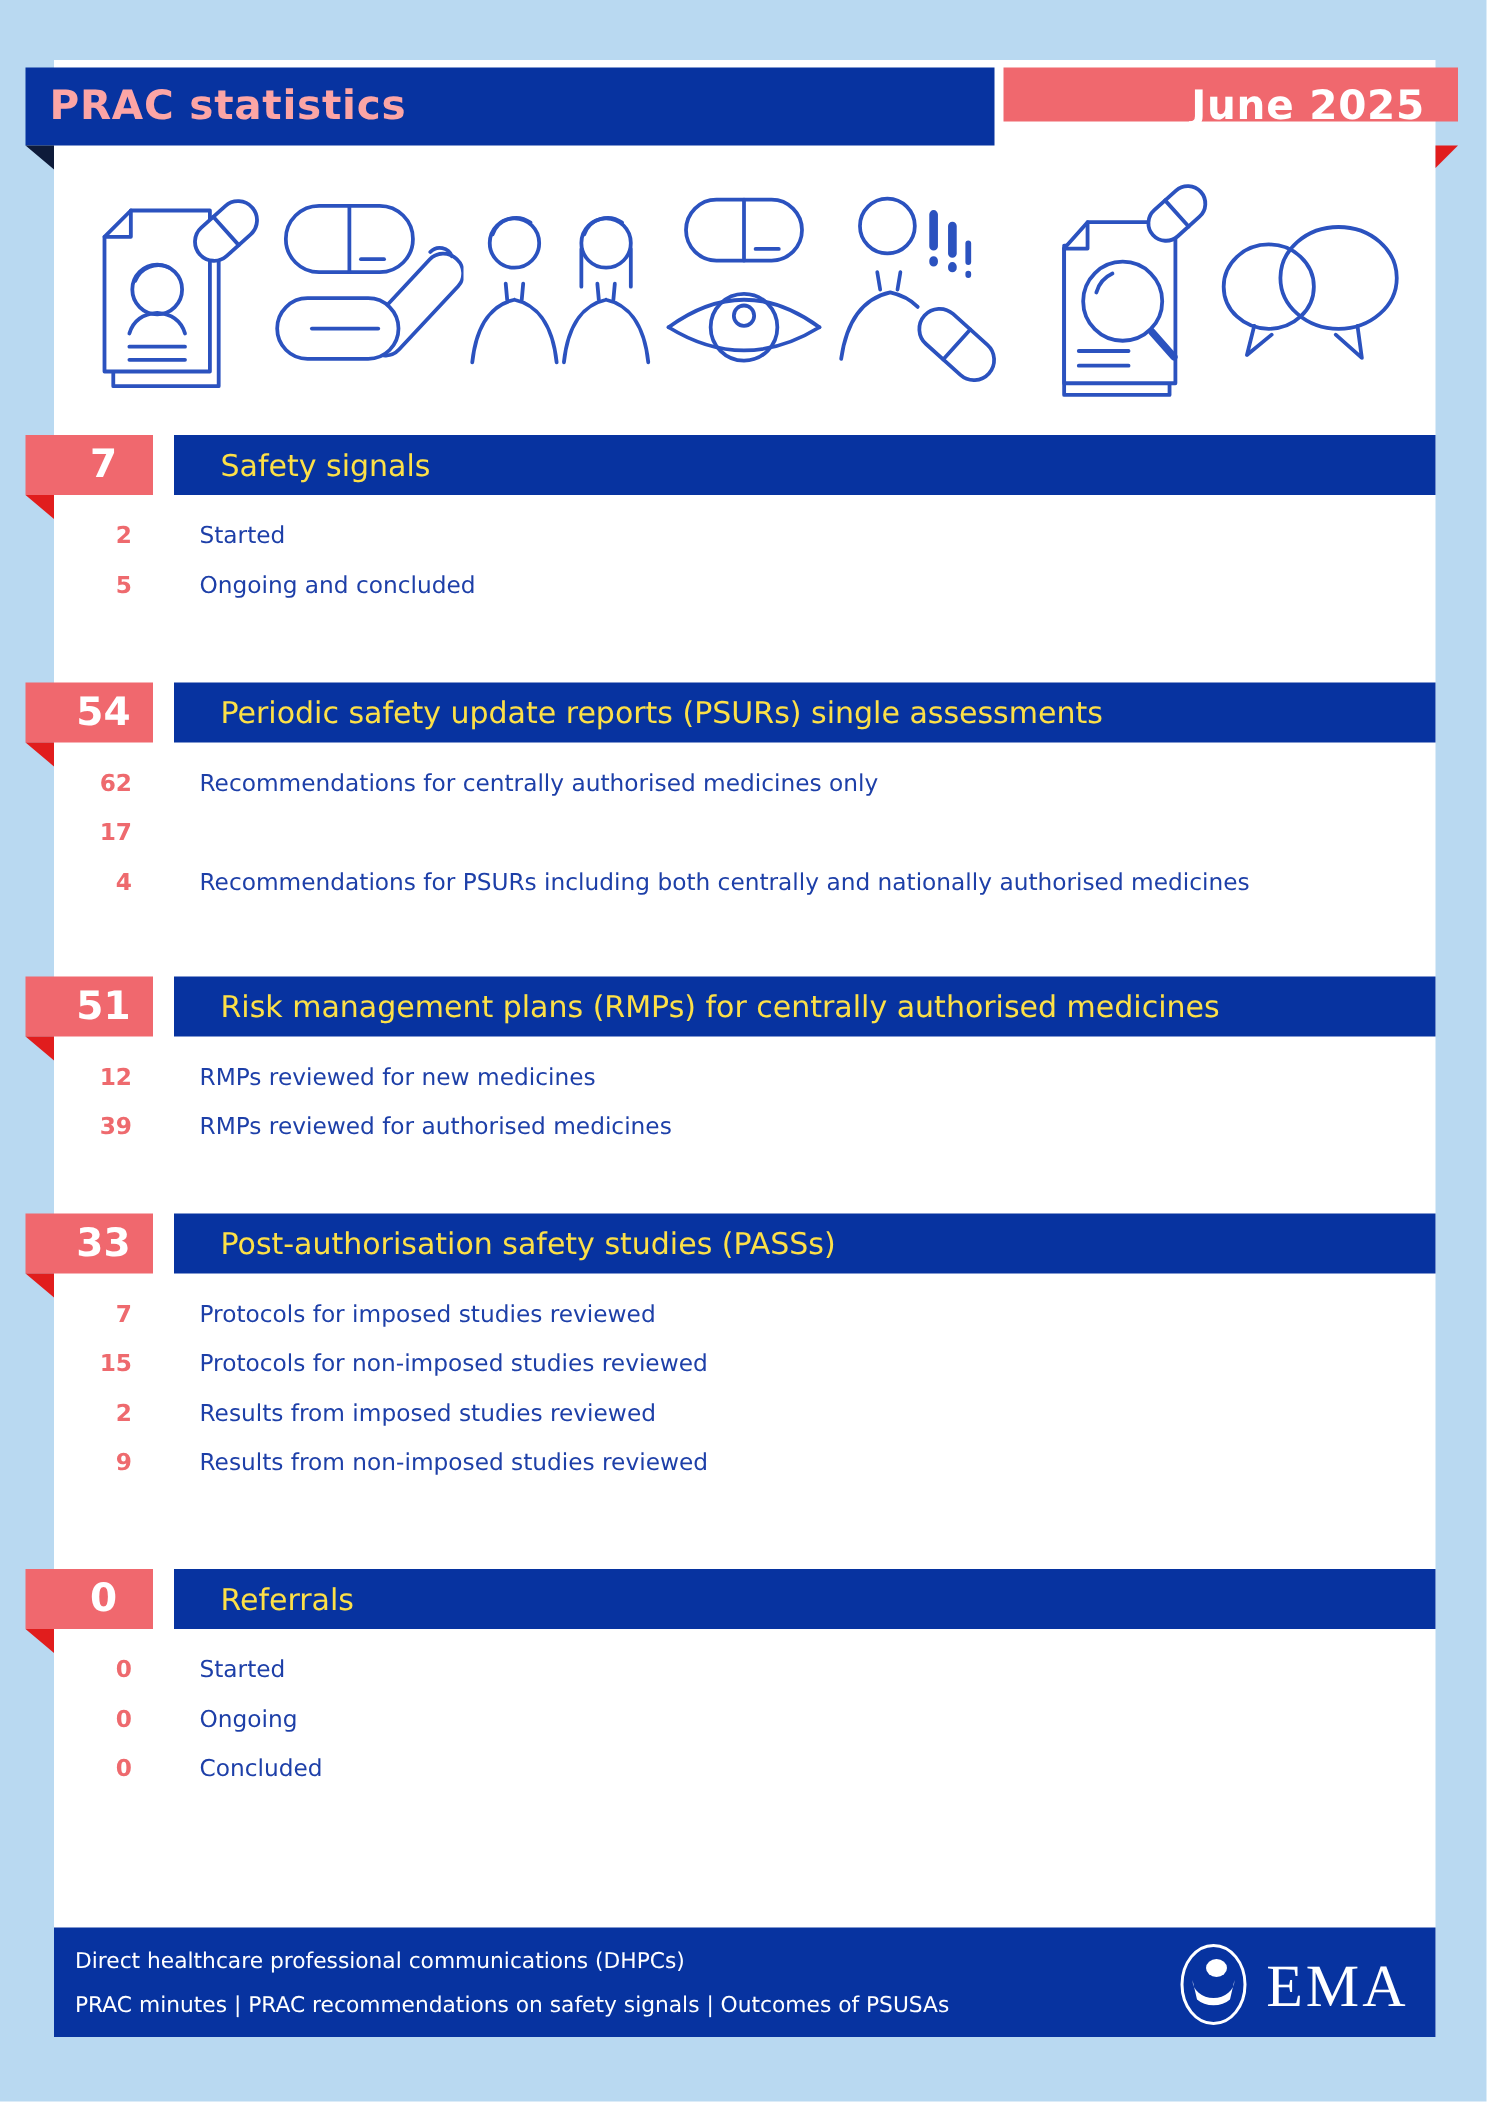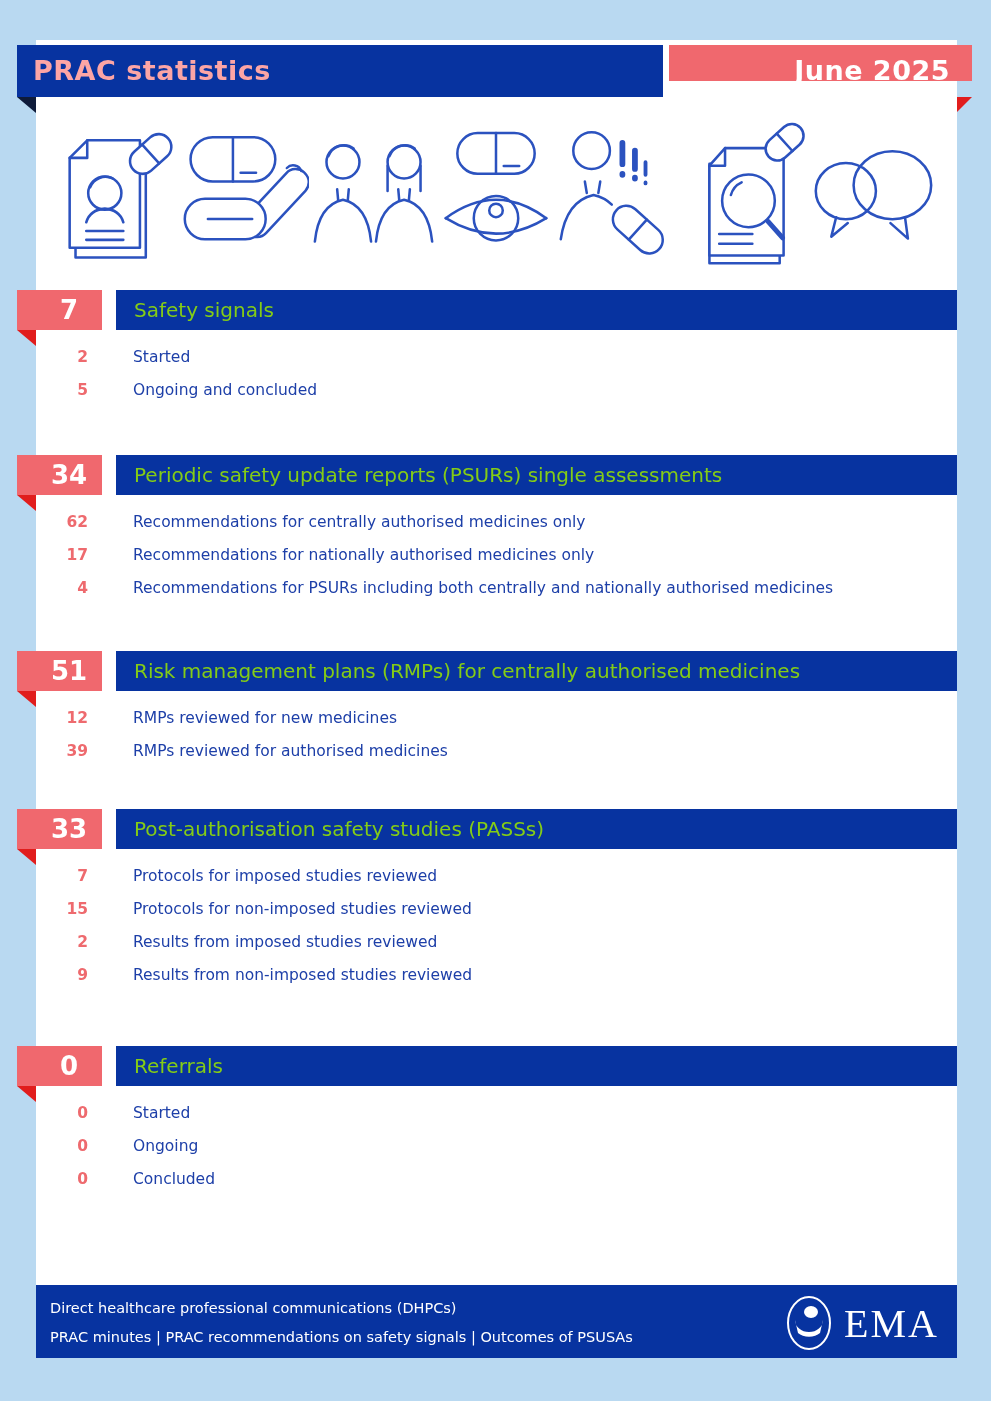--- a/index.html
+++ b/index.html
@@ -68,22 +68,22 @@
     background:var(--coral);color:#fff;
     font-size:26px;font-weight:bold;line-height:40px;text-align:center;
     padding-left:19px;box-sizing:border-box;
   }
   .badge-fold{
     position:absolute;left:-19px;top:40px;width:0;height:0;
     border-left:19px solid transparent;border-top:16px solid var(--fold-red);
   }
   .bar{
     position:absolute;left:80px;right:0;top:0;height:40px;
-    background:var(--navy);color:#84cc16;
-    font-size:20px;line-height:40px;padding-left:18px;box-sizing:border-box;
+    background:var(--navy);color:#fde047;
+    font-size:20px;line-height:40px;padding-left:31px;box-sizing:border-box;
     white-space:nowrap;
   }
   .rows{padding-top:10px;}
   .row{display:flex;height:33px;align-items:center;}
   .row .val{width:52px;text-align:right;color:var(--coral-text);
     font-weight:bold;font-size:15.5px;}
   .row .lbl{margin-left:45px;color:var(--label-blue);font-size:15.5px;white-space:nowrap;}
   
   .footer{
     position:absolute;left:0;bottom:0;width:100%;height:73px;
@@ -231,33 +231,32 @@
           <div class="row">
             <div class="val">5</div>
             <div class="lbl">Ongoing and concluded</div>
           </div>
         </div>
   </div>
 
   <div class="section">
     <div class="section-header">
       <div class="badge">
-        <span>34</span>
+        <span>54</span>
       </div>
       <div class="badge-fold"></div>
       <div class="bar">Periodic safety update reports (PSURs) single assessments</div>
     </div>
     <div class="rows">
           <div class="row">
             <div class="val">62</div>
             <div class="lbl">Recommendations for centrally authorised medicines only</div>
           </div>
           <div class="row">
             <div class="val">17</div>
-            <div class="lbl">Recommendations for nationally authorised medicines only</div>
           </div>
           <div class="row">
             <div class="val">4</div>
             <div class="lbl">Recommendations for PSURs including both centrally and nationally authorised medicines</div>
           </div>
         </div>
   </div>
 
   <div class="section">
     <div class="section-header">

